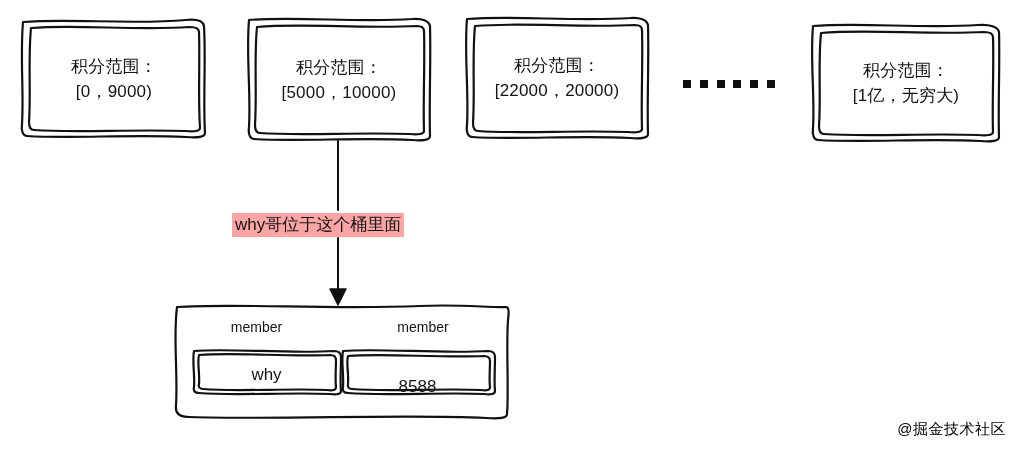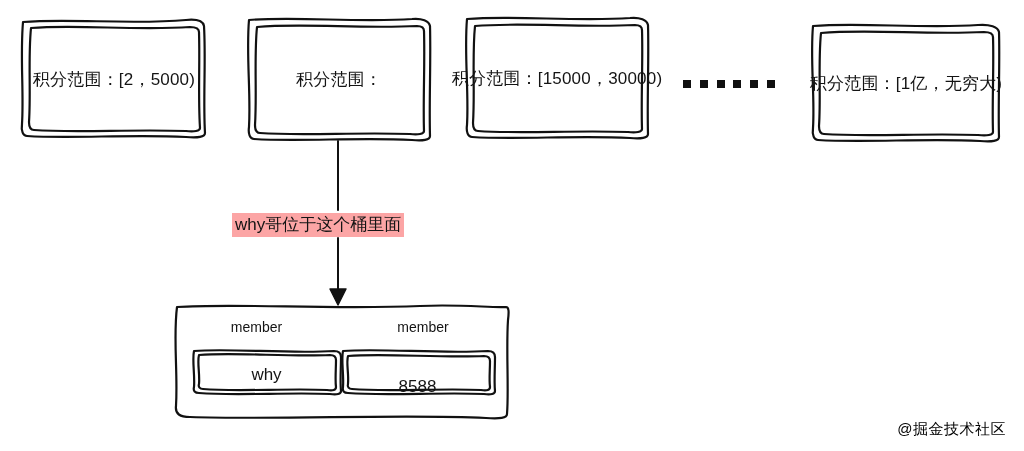--- a/index.html
+++ b/index.html
@@ -29,21 +29,21 @@
     width: 1024px;
     height: 451px;
     pointer-events: none;
   }
 
   
   .bucket {
     position: absolute;
     box-sizing: border-box;
     display: flex;
-    flex-direction: row;
+    flex-direction: column;
     align-items: center;
     justify-content: center;
     background: transparent;
   }
   .bucket .line1,
   .bucket .line2 {
     font-size: 17px;
     line-height: 25px;
     color: #141414;
     white-space: nowrap;
@@ -211,30 +211,31 @@
                C344,375 341,360 343,351 Z"></path>
       <path d="M348,356 C384,353 440,358 484,356 C488,356 490,358 490,361
                C490,370 489,380 490,387 C490,390 487,391 481,390
                C441,388 388,392 352,389 C349,389 347,387 348,384
                C349,374 346,363 348,356 Z"></path>
     </g>
   </svg>
 
   <div class="bucket" id="bucket-0">
     <div class="line1">积分范围：</div>
-    <div class="line2">[2，5000)</div>
+    <div class="line2">[0，9000)</div>
   </div>
 
   <div class="bucket" id="bucket-1">
     <div class="line1">积分范围：</div>
+    <div class="line2">[5000，10000)</div>
   </div>
 
   <div class="bucket" id="bucket-2">
     <div class="line1">积分范围：</div>
-    <div class="line2">[15000，30000)</div>
+    <div class="line2">[22000，20000)</div>
   </div>
 
   <div id="ellipsis">
     <span class="dot"></span>
     <span class="dot"></span>
     <span class="dot"></span>
     <span class="dot"></span>
     <span class="dot"></span>
     <span class="dot"></span>
   </div>

